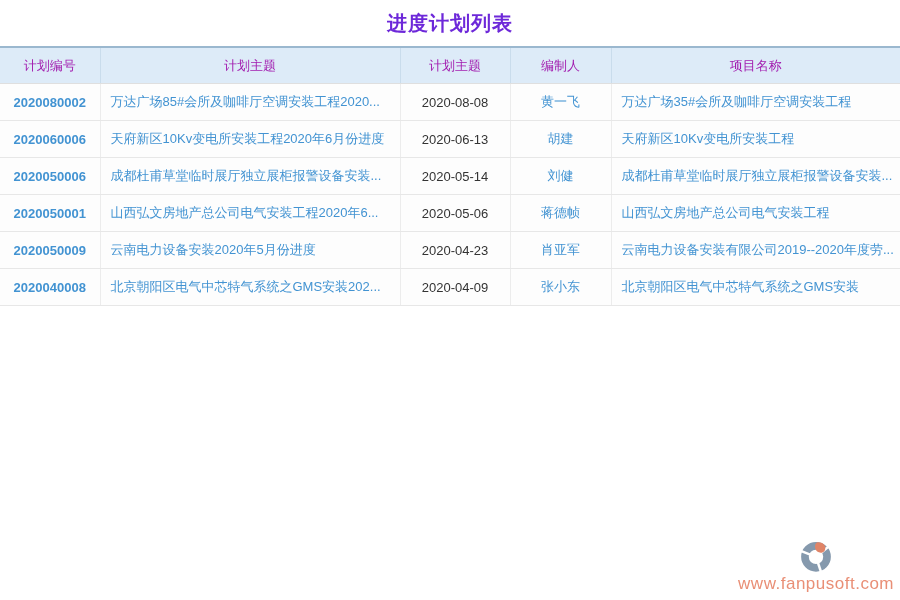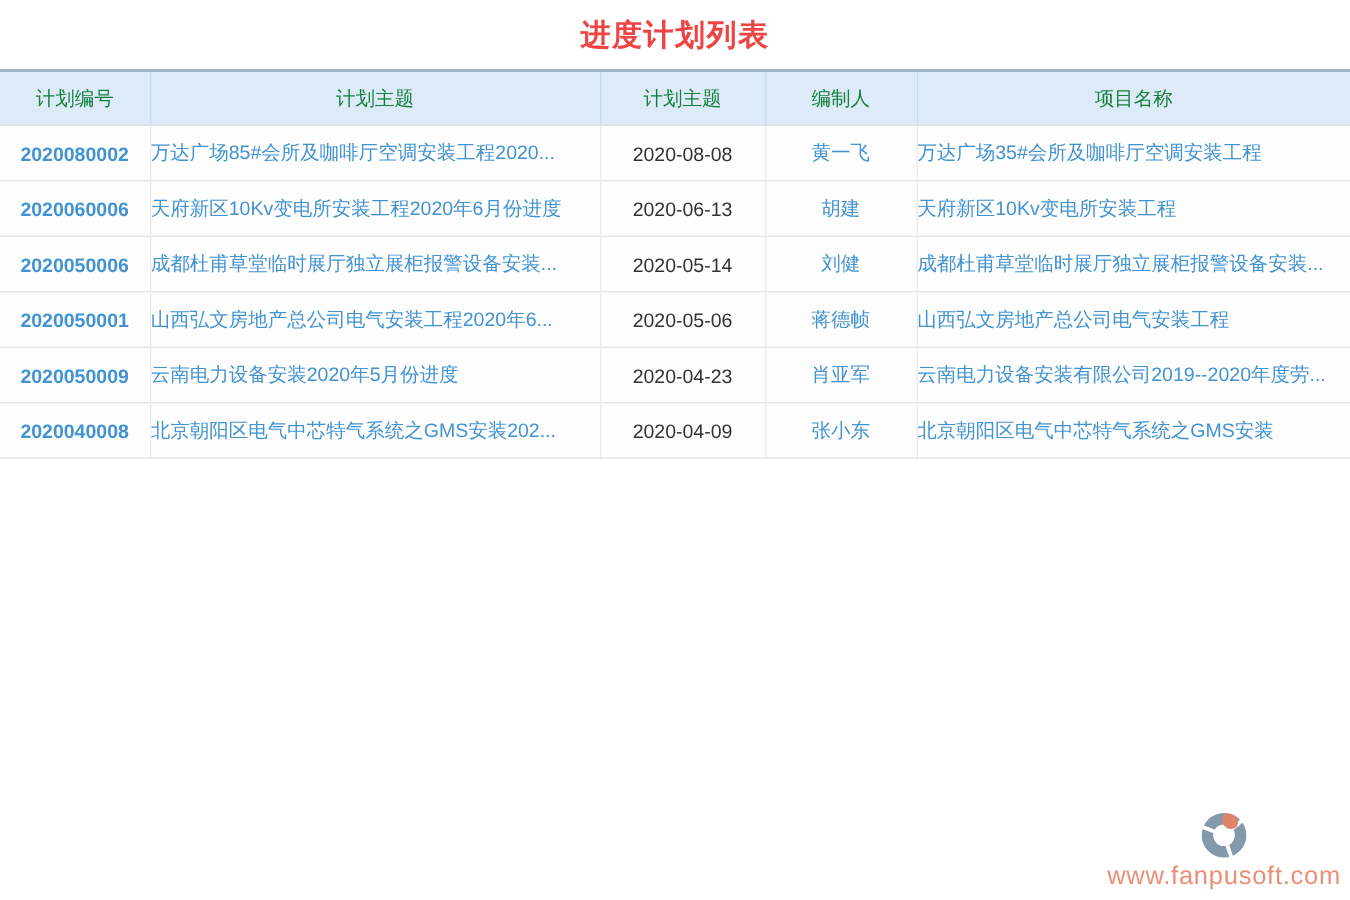--- a/index.html
+++ b/index.html
@@ -10,52 +10,52 @@
     background: #ffffff;
     font-family: "Liberation Sans", "DejaVu Sans", sans-serif;
     overflow: hidden;
     position: relative;
   }
   .page-title {
     margin: 10px 0 9px 0;
     text-align: center;
     font-size: 20px;
     font-weight: bold;
-    color: #ef4444;
+    color: #6d28d9;
     letter-spacing: 1px;
   }
   table.plan-table {
     width: 900px;
     table-layout: fixed;
     border-collapse: collapse;
     border-top: 2px solid #9bb8cf;
   }
   table.plan-table col.c1 { width: 100px; }
   table.plan-table col.c2 { width: 300px; }
   table.plan-table col.c3 { width: 110px; }
   table.plan-table col.c4 { width: 101px; }
   table.plan-table col.c5 { width: 289px; }
   table.plan-table th {
     height: 35px;
     background: #ddebf8;
-    color: #15803d;
+    color: #a21caf;
     font-weight: normal;
     font-size: 13px;
     text-align: center;
     border-right: 1px solid #c9dcec;
     border-bottom: 1px solid #dfdfdf;
     padding: 0;
   }
   table.plan-table th:last-child { border-right: none; }
   table.plan-table td {
     height: 36px;
     font-size: 13px;
     border-bottom: 1px solid #e7e7e7;
     border-right: 1px solid #ececec;
-    padding: 0 0;
+    padding: 0 10px;
     white-space: nowrap;
     overflow: hidden;
     background: #fdfdfd;
   }
   table.plan-table td:last-child { border-right: none; }
   td.cell-link { color: #4293d2; }
   td.cell-center { text-align: center; }
   td.cell-left { text-align: left; padding-left: 10px; }
   td.cell-bold { font-weight: bold; }
   td.cell-date { color: #333333; font-weight: normal; text-align: center; }

